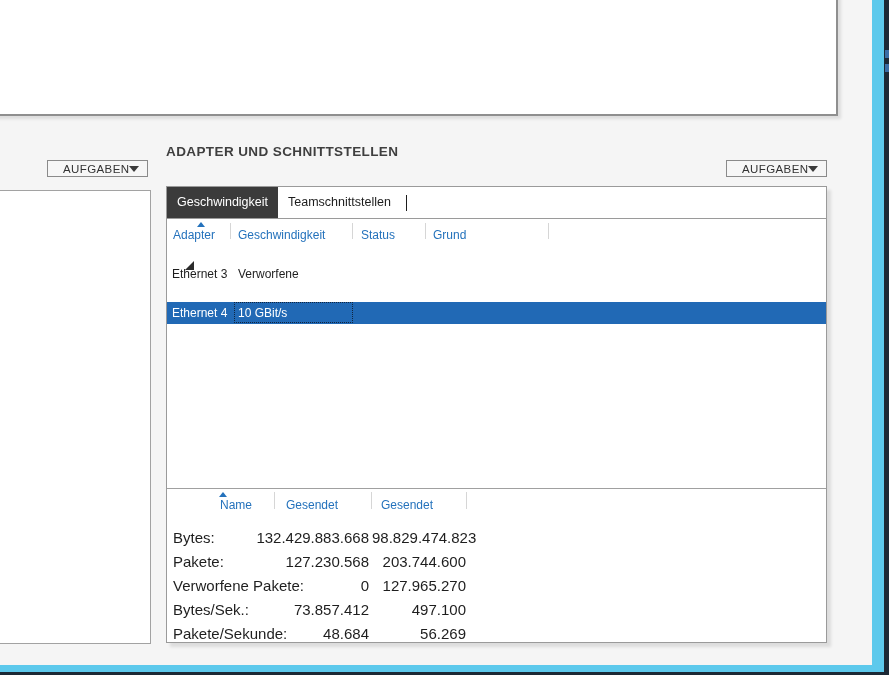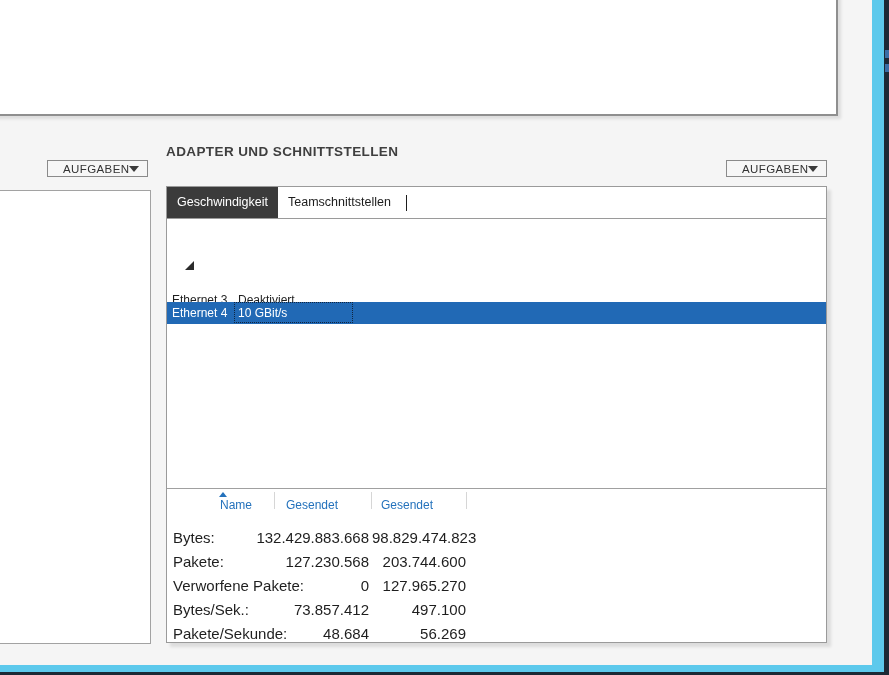--- a/index.html
+++ b/index.html
@@ -103,21 +103,21 @@
     border-left:9px solid transparent;
     border-bottom:9px solid #2b2b2b;
   }
   .group-label { position:absolute; left:35px; white-space:nowrap; }
   .list-row {
     position:absolute; left:0; right:0;
     font-size:12px; color:#1e1e1e; white-space:nowrap;
   }
   .list-row .c-adapter { position:absolute; left:5px; }
   .list-row .c-speed   { position:absolute; left:71px; }
-  .row-0 { top:77px; height:20px; line-height:20px;margin-top:26px; }
+  .row-0 { top:77px; height:20px; line-height:20px; }
   .row-1 { top:115px; height:22px; line-height:22px; background:#2169b5; color:#ffffff; }
   .focus-rect {
     position:absolute; left:67px; top:0; width:119px; height:21px;
     border:1px dotted #10253f;
   }
 
   
   .stats-divider { position:absolute; left:0; right:0; top:301px; height:1px; background:#a0a0a0; }
   .stats-head { top:302px; height:26px; }
   .stats-row {
@@ -157,28 +157,39 @@
 </button>
 
 <div class="abs main-panel">
 
   <div class="tabbar">
     <div class="tab selected">Geschwindigkeit</div>
     <div class="tab">Teamschnittstellen</div>
     <div class="text-caret"></div>
   </div>
 
+  <div class="colhead" style="top:32px; height:27px;">
+    <span class="sort-asc" style="left:30px; top:3px;"></span>
+    <span style="left:6px;">Adapter</span>
+    <span style="left:71px;">Geschwindigkeit</span>
+    <span style="left:194px;">Status</span>
+    <span style="left:266px;">Grund</span>
+    <div class="tick" style="left:63px;  top:4px; height:16px;"></div>
+    <div class="tick" style="left:185px; top:4px; height:16px;"></div>
+    <div class="tick" style="left:258px; top:4px; height:16px;"></div>
+    <div class="tick" style="left:381px; top:4px; height:16px;"></div>
+  </div>
 
   <div class="group-row">
     <span class="expand-tri"></span>
   </div>
 
   <div class="list-row row-0">
     <span class="c-adapter">Ethernet 3</span>
-    <span class="c-speed">Deaktiviert</span>
+    <span class="c-speed">Verworfene</span>
   </div>
   <div class="list-row row-1">
     <div class="focus-rect"></div>
     <span class="c-adapter">Ethernet 4</span>
     <span class="c-speed">10 GBit/s</span>
   </div>
 
   <div class="stats-divider"></div>
 
   <div class="colhead stats-head">

